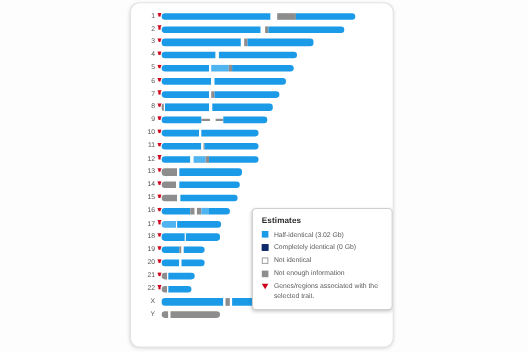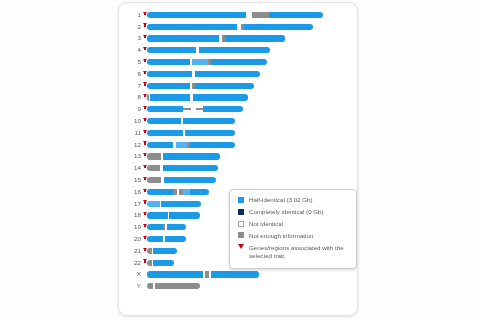--- a/index.html
+++ b/index.html
@@ -426,20 +426,21 @@
         <div class="marker-slot"></div>
         <div class="ideogram" style="width: 53.32px;">
           <div class="seg gray l-cap" style="width: 6.3984px;"></div>
           <div class="seg gap" style="width: 1.8662px;"></div>
           <div class="seg gray r-cap" style="width: 45.0554px;"></div>
         </div>
       </div>
     </div>
 
   <div id="legend-box">
+    <div id="legend-title">Estimates</div>
     <div id="legend-items">
         <div class="legend-row">
           <div class="swatch blue"></div>
           <div class="legend-text">Half-identical (3.02 Gb)</div>
         </div>
         <div class="legend-row">
           <div class="swatch navy"></div>
           <div class="legend-text">Completely identical (0 Gb)</div>
         </div>
         <div class="legend-row">

